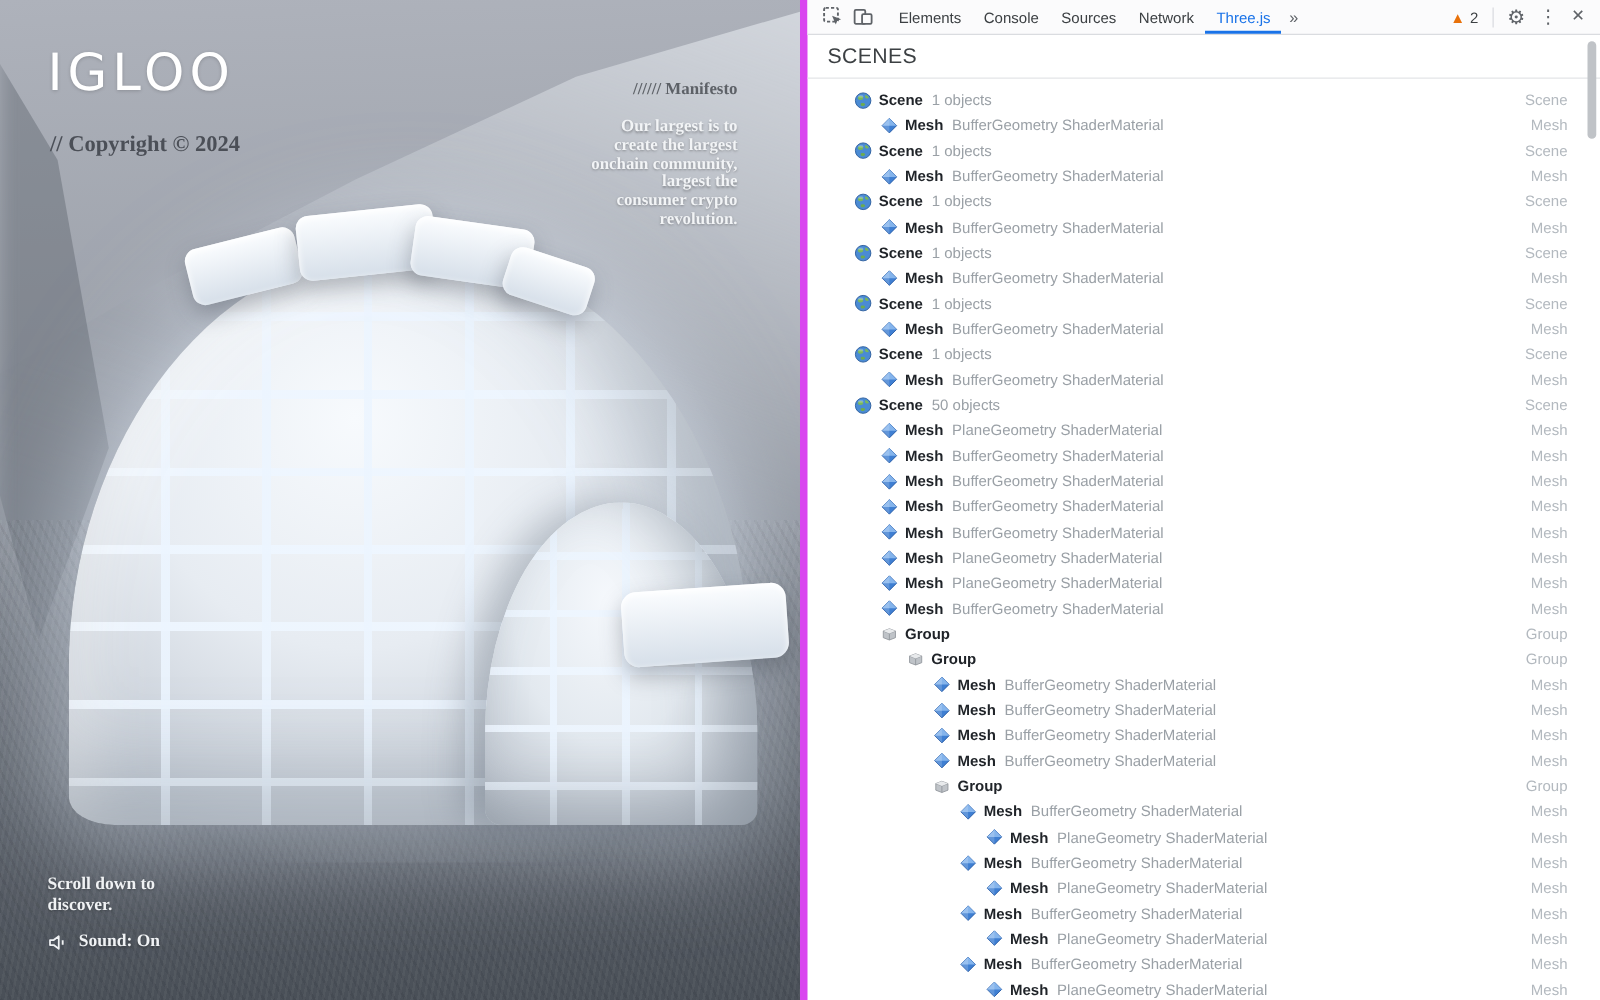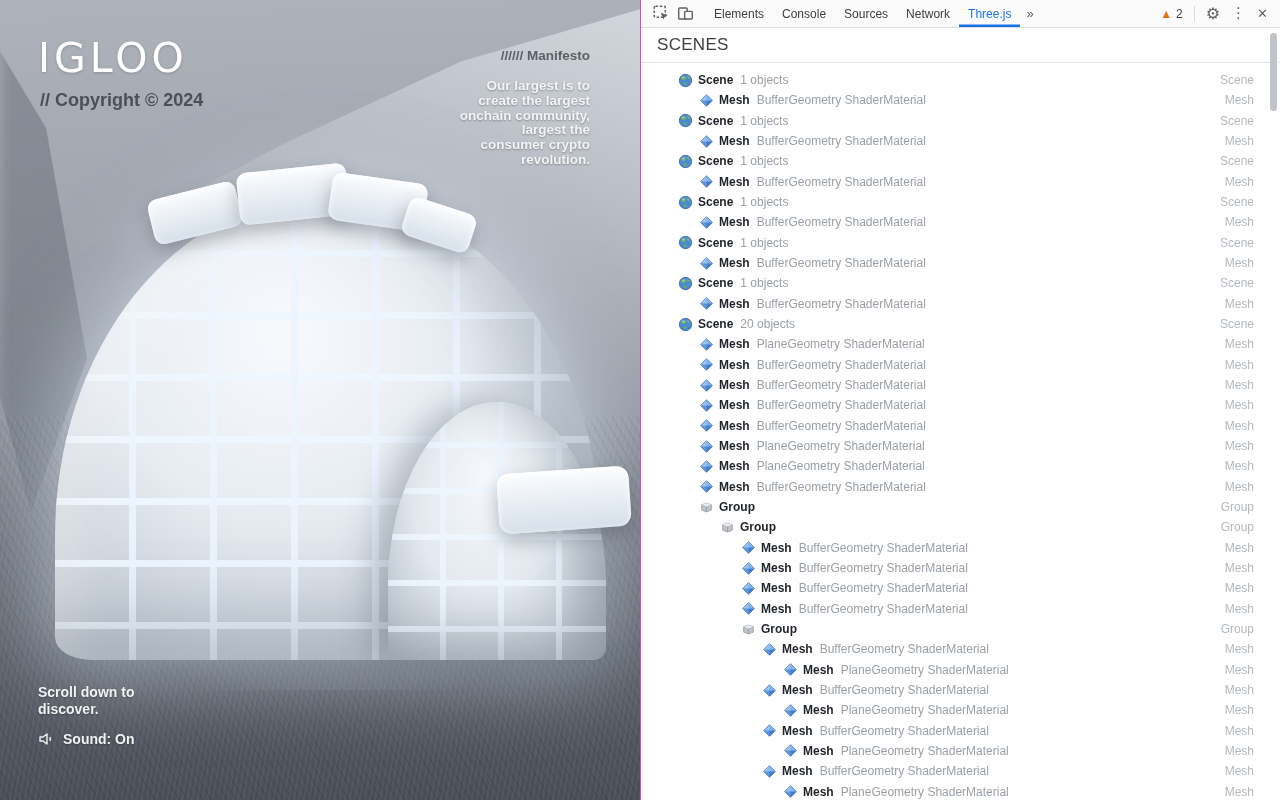--- a/index.html
+++ b/index.html
@@ -42,37 +42,37 @@
           radial-gradient(ellipse at 45% 30%,#f5f8fc 0%,#e3e9ef 45%,#c2c9d2 78%,#a6aeb7 100%);
         box-shadow:-18px 0 30px rgba(90,100,115,.35),inset -25px -20px 50px rgba(125,135,148,.5);}
   .iceblock{position:absolute;border-radius:10px;background:linear-gradient(180deg,#fbfdff,#d6dfe9);
         box-shadow:0 8px 18px rgba(60,66,76,.35),inset 0 2px 6px #fff;}
   .b1{left:498px;top:470px;width:132px;height:60px;transform:rotate(-4deg);border-radius:12px;}
   .c1{left:150px;top:190px;width:90px;height:46px;transform:rotate(-14deg);}
   .c2{left:238px;top:168px;width:110px;height:52px;transform:rotate(-6deg);}
   .c3{left:330px;top:178px;width:96px;height:48px;transform:rotate(8deg);}
   .c4{left:404px;top:205px;width:70px;height:40px;transform:rotate(18deg);}
 
-  .mono{font-family:Liberation Sans, sans-serif;font-weight:700;}
+  .mono{font-family:Liberation Serif, serif;font-weight:700;margin-top:15px;}
   .logo{position:absolute;left:38px;top:34px;font-size:41px;font-weight:400;letter-spacing:4px;
         color:#ffffff;font-family:"DejaVu Sans", sans-serif;text-shadow:0 1px 3px rgba(0,0,0,.18);}
   .copyright{position:absolute;left:40px;top:90px;font-size:18px;color:#4b4f57;}
   .company{position:absolute;left:40px;top:122px;font-size:15px;line-height:22px;color:#eef0f3;
         text-shadow:0 1px 2px rgba(0,0,0,.25);}
   .manifesto{position:absolute;right:50px;top:48px;font-size:13.5px;color:#5d6167;text-align:right;}
   .mission{position:absolute;right:50px;top:79px;font-size:13.5px;line-height:14.8px;color:#f2f4f6;
         text-align:right;text-shadow:0 1px 2px rgba(0,0,0,.3);}
   .scroll-hint{position:absolute;left:38px;top:684px;font-size:14px;line-height:17px;color:#f0f2f4;
         text-shadow:0 1px 2px rgba(0,0,0,.3);}
   .sound{position:absolute;left:38px;top:731px;display:flex;align-items:center;gap:9px;
         font-size:14px;color:#f0f2f4;text-shadow:0 1px 2px rgba(0,0,0,.3);}
 
   
   .devtools{position:absolute;left:640px;top:0;width:640px;height:800px;background:#fff;
-        border-left:1px solid #d946ef;box-sizing:border-box;font-size:12px;color:#3c4043;}
+        border-left:6px solid #d946ef;box-sizing:border-box;font-size:12px;color:#3c4043;}
   .dt-toolbar{display:flex;align-items:center;height:27px;border-bottom:1px solid #dadce0;
         background:#fbfbfc;padding-left:8px;}
   .dt-iconbtn{display:flex;align-items:center;justify-content:center;width:24px;height:24px;}
   .dt-tabs{display:flex;align-items:stretch;height:100%;margin-left:8px;}
   .tab{display:flex;align-items:center;padding:0 9px;color:#3c4043;white-space:nowrap;}
   .tab.active{color:#1a73e8;box-shadow:inset 0 -2.5px 0 #1a73e8;}
   .dt-chevron{color:#5f6368;font-size:13px;margin-left:2px;padding:0 4px;}
   .dt-right{margin-left:auto;display:flex;align-items:center;gap:11px;padding-right:12px;}
   .warn{display:flex;align-items:center;gap:4px;}
   .warn-tri{color:#e8710a;font-size:12px;line-height:1;}
@@ -330,21 +330,21 @@
     <span class="ticon">
             <svg viewBox="0 0 16 16" width="15" height="15">
               <circle cx="8" cy="8" r="6.6" fill="#4a8bd4" stroke="#2e5f9e" stroke-width="0.8"></circle>
               <path d="M4 4.6c1.6-1 3.4-.6 4 .7.5 1.2-.6 2-2 2.1-1.2.1-2.4-.6-2.5-1.5 0-.5.2-1 .5-1.3z" fill="#79b85d"></path>
               <path d="M10.2 3.1c1.2.4 2.2 1.3 2.7 2.5-.6.8-1.8.8-2.7.1-.9-.8-.9-2 0-2.6z" fill="#79b85d"></path>
               <path d="M6.3 10.3c1.4-.5 2.9-.1 3.5 1-.6 1.1-2 1.6-3.3 1.1-.7-.3-.8-1.5-.2-2.1z" fill="#6cab52"></path>
               <ellipse cx="6" cy="4.4" rx="2.4" ry="1.1" fill="rgba(255,255,255,0.25)"></ellipse>
             </svg>
           </span>
     <span class="rname">Scene</span>
-    <span class="rdetail">20 objects</span>
+    <span class="rdetail">50 objects</span>
     <span class="rtype">Scene</span>
   </div>
         <div class="row" style="padding-left: 38px;">
     <span class="ticon">
             <svg viewBox="0 0 16 16" width="15" height="15">
               <polygon points="8,1.8 14.2,8 8,14.2 1.8,8" fill="#3f7fd2" stroke="#2a5ea8" stroke-width="0.8"></polygon>
               <polygon points="8,1.8 14.2,8 1.8,8" fill="#84b4ec"></polygon>
               <polygon points="8,1.8 8,14.2 1.8,8" fill="rgba(255,255,255,0.18)"></polygon>
             </svg>
           </span>

